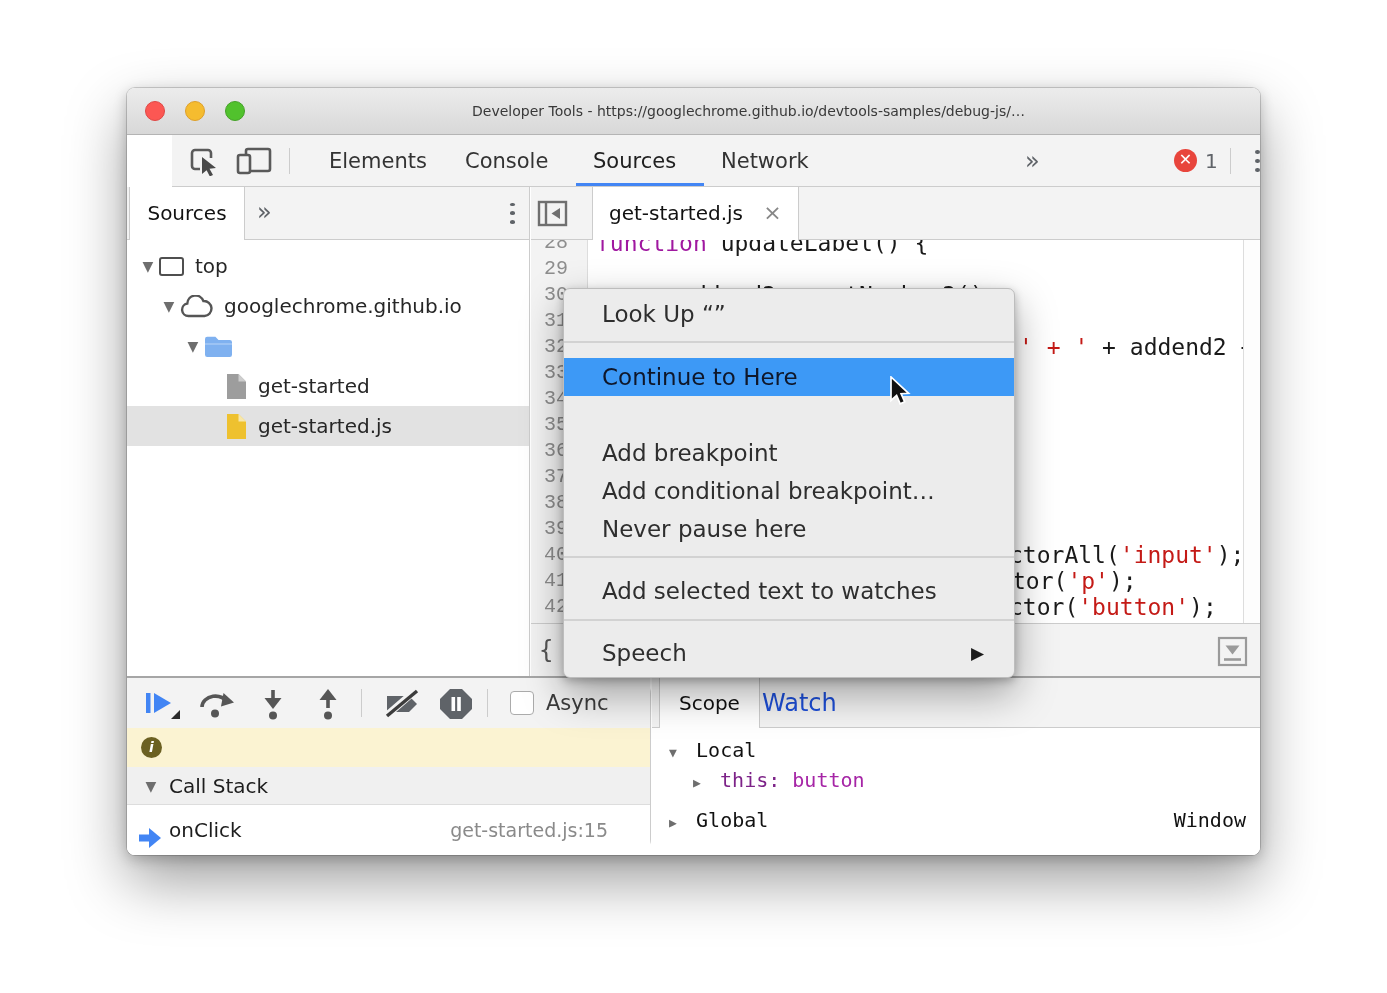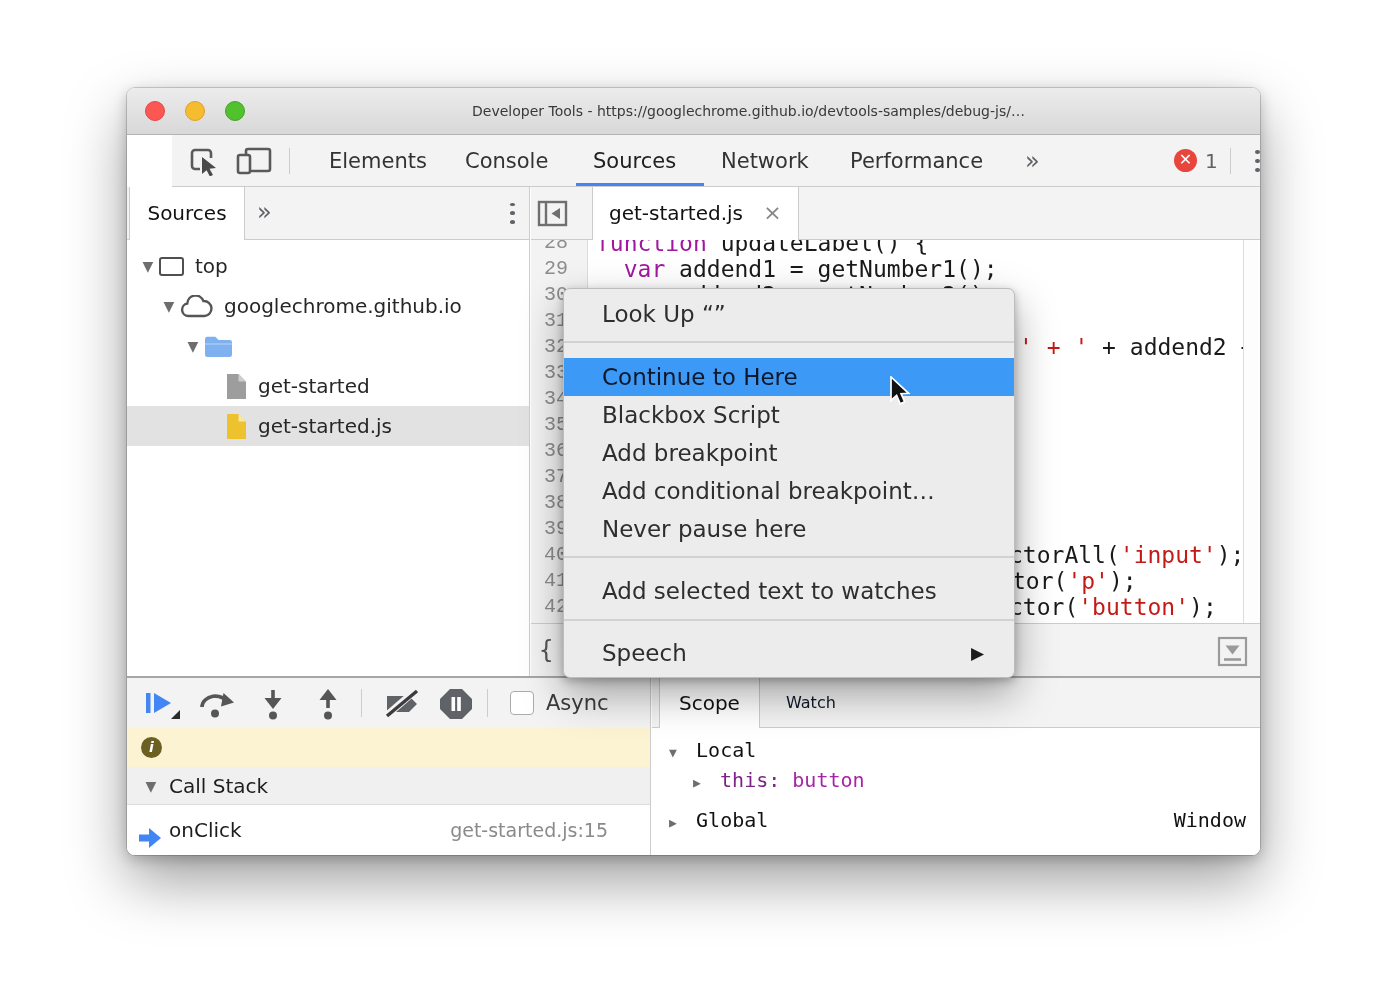--- a/index.html
+++ b/index.html
@@ -71,21 +71,21 @@
   .str { color:#c41a16; }
   .vscroll { position:absolute; right:0; top:0; bottom:0; width:17px; border-left:1px solid #ddd; background:#fdfdfd; }
   .statusbar { position:absolute; left:0; bottom:0; right:0; height:55px; background:#f3f3f3;
                border-top:1px solid #ccc; }
   .prettyprint { position:absolute; left:8px; top:0; height:54px; line-height:52px;
                  font-family:"DejaVu Sans Mono","Liberation Mono",monospace; font-size:24px; color:#555; }
   .srcorder { position:absolute; right:12px; top:12px; }
 
   
   .bottom { position:absolute; left:0; top:588px; width:1133px; height:179px; border-top:2px solid #a6a6a6; background:#fff; }
-  .bleft { position:absolute; left:0; top:0; width:524px; height:100%; border-right:1px solid #ccc; }
+  .bleft { position:absolute; left:0; top:0; width:524px; height:100%; border-right:1px solid #ccc;border-radius:16px; }
   .dbgbar { position:absolute; top:0; left:0; right:0; height:50px; background:#f3f3f3; }
   .dbgico { position:absolute; top:10px; }
   .dsep { position:absolute; top:11px; width:1px; height:28px; background:#ccc; }
   .asyncbox { position:absolute; left:383px; top:13px; width:24px; height:24px; background:#fff;
               border:1.5px solid #ababab; border-radius:4px; }
   .asynclabel { position:absolute; left:419px; top:0; height:50px; line-height:50px; font-size:21px; color:#3c3c3c; }
   .banner { position:absolute; top:50px; left:0; right:0; height:39px; background:#fbf3d2;
             color:#6b6022; font-weight:bold; font-size:20px; line-height:39px; padding-left:45px; }
   .info-ic { position:absolute; left:14px; top:9px; width:21px; height:21px; border-radius:50%;
              background:#6b6022; color:#fff; font-size:14px; font-weight:bold; font-style:italic;
@@ -96,21 +96,21 @@
   .csrow { position:absolute; top:127px; left:0; right:0; height:50px; background:#fff;
            font-size:20px; line-height:50px; }
   .csrow .fname { position:absolute; left:42px; color:#1d1d1d; }
   .csrow .floc { position:absolute; right:42px; color:#8a8a8a; font-size:19px; }
   .csarrow { position:absolute; left:10px; top:13px; }
 
   .bright { position:absolute; left:525px; top:0; right:0; height:100%; }
   .scopebar { position:absolute; top:0; left:0; right:0; height:50px; background:#f3f3f3; border-bottom:1px solid #ccc; }
   .scopetab { position:absolute; left:7px; top:0; height:50px; background:#fff; border-left:1px solid #ccc;
               border-right:1px solid #ccc; padding:0 19px; line-height:50px; font-size:20px; color:#111; z-index:2; }
-  .watchtab { position:absolute; left:110px; top:0; height:50px; line-height:50px; font-size:16px; color:#0f172a;margin-left:24px; }
+  .watchtab { position:absolute; left:110px; top:0; height:50px; line-height:50px; font-size:24px; color:#1d4ed8; }
   .scopebody { position:absolute; top:51px; left:0; right:0; bottom:0; background:#fff;
                font-family:"DejaVu Sans Mono","Liberation Mono",monospace; font-size:20px; color:#111; }
   .srow { position:absolute; left:0; right:0; height:30px; line-height:30px; white-space:nowrap; }
   .srow .tw { font-size:13px; }
   .sc-this  { color:#7d2388; }
   .sc-value { color:#a625a6; }
   .sc-win { position:absolute; right:14px; }
 
   
   .menu { position:absolute; left:436px; top:200px; width:452px; height:390px; background:#ececec;
@@ -147,21 +147,20 @@
         <svg width="38" height="30" viewBox="0 0 38 30">
           <rect x="12" y="3" width="24" height="22" rx="2" fill="none" stroke="#5a5a5a" stroke-width="2.6"></rect>
           <rect x="4" y="9" width="12" height="18" rx="2" fill="#f3f3f3" stroke="#5a5a5a" stroke-width="2.6"></rect>
         </svg>
       </span>
       <span class="tb-sep" style="left:117px"></span>
       <span class="mtab" style="left:157px">Elements</span>
       <span class="mtab" style="left:293px">Console</span>
       <span class="mtab active" style="left:421px">Sources</span>
       <span class="mtab" style="left:549px">Network</span>
-      <span class="mtab" style="left:678px">Performance</span>
       <span class="mtab" style="left:853px; font-size:24px; color:#5f6368;">»</span>
       <span class="tab-underline"></span>
       <span class="err-badge">✕</span>
       <span class="err-count">1</span>
       <span class="tb-sep" style="left:1058px"></span>
       <span class="kebab" style="left:1083px; top:12px; height:28px;">
           <i></i>
           <i></i>
           <i></i>
         </span>
@@ -252,21 +251,20 @@
           <span class="gnum" style="top:198px">36</span>
           <span class="gnum" style="top:224px">37</span>
           <span class="gnum" style="top:250px">38</span>
           <span class="gnum" style="top:276px">39</span>
           <span class="gnum" style="top:302px">40</span>
           <span class="gnum" style="top:328px">41</span>
           <span class="gnum" style="top:354px">42</span>
         </div>
 
         <div class="cline" style="top:-10px"><span class="kw">function</span><span> updateLabel() {</span></div>
-        <div class="cline" style="top:16px"><span>  </span><span class="kw">var</span><span> addend1 = getNumber1();</span></div>
         <div class="cline" style="top:42px"><span>  </span><span class="kw">var</span><span> addend2 = getNumber2();</span></div>
 
         <div class="cfrag" style="left:488px; top:94px"><span class="str">' + '</span><span> + addend2 +</span></div>
         <div class="cfrag" style="left:478px; top:302px"><span>ctorAll(</span><span class="str">'input'</span><span>);</span></div>
         <div class="cfrag" style="left:481px; top:328px"><span>tor(</span><span class="str">'p'</span><span>);</span></div>
         <div class="cfrag" style="left:478px; top:354px"><span>ctor(</span><span class="str">'button'</span><span>);</span></div>
 
         <div class="vscroll"></div>
       </div>
 
@@ -371,21 +369,20 @@
             <span class="sc-win">Window</span>
           </div>
         </div>
       </div>
     </div>
 
     <div class="menu">
       <div class="mi" style="top:6px">Look Up “”</div>
       <div class="msep" style="top:52px"></div>
       <div class="mi hl" style="top:69px">Continue to Here</div>
-      <div class="mi" style="top:107px">Blackbox Script</div>
       <div class="mi" style="top:145px">Add breakpoint</div>
       <div class="mi" style="top:183px">Add conditional breakpoint…</div>
       <div class="mi" style="top:221px">Never pause here</div>
       <div class="msep" style="top:267px"></div>
       <div class="mi" style="top:283px">Add selected text to watches</div>
       <div class="msep" style="top:330px"></div>
       <div class="mi" style="top:345px">
         <span>Speech</span>
         <span class="subarrow" style="line-height:38px">▶</span>
       </div>

